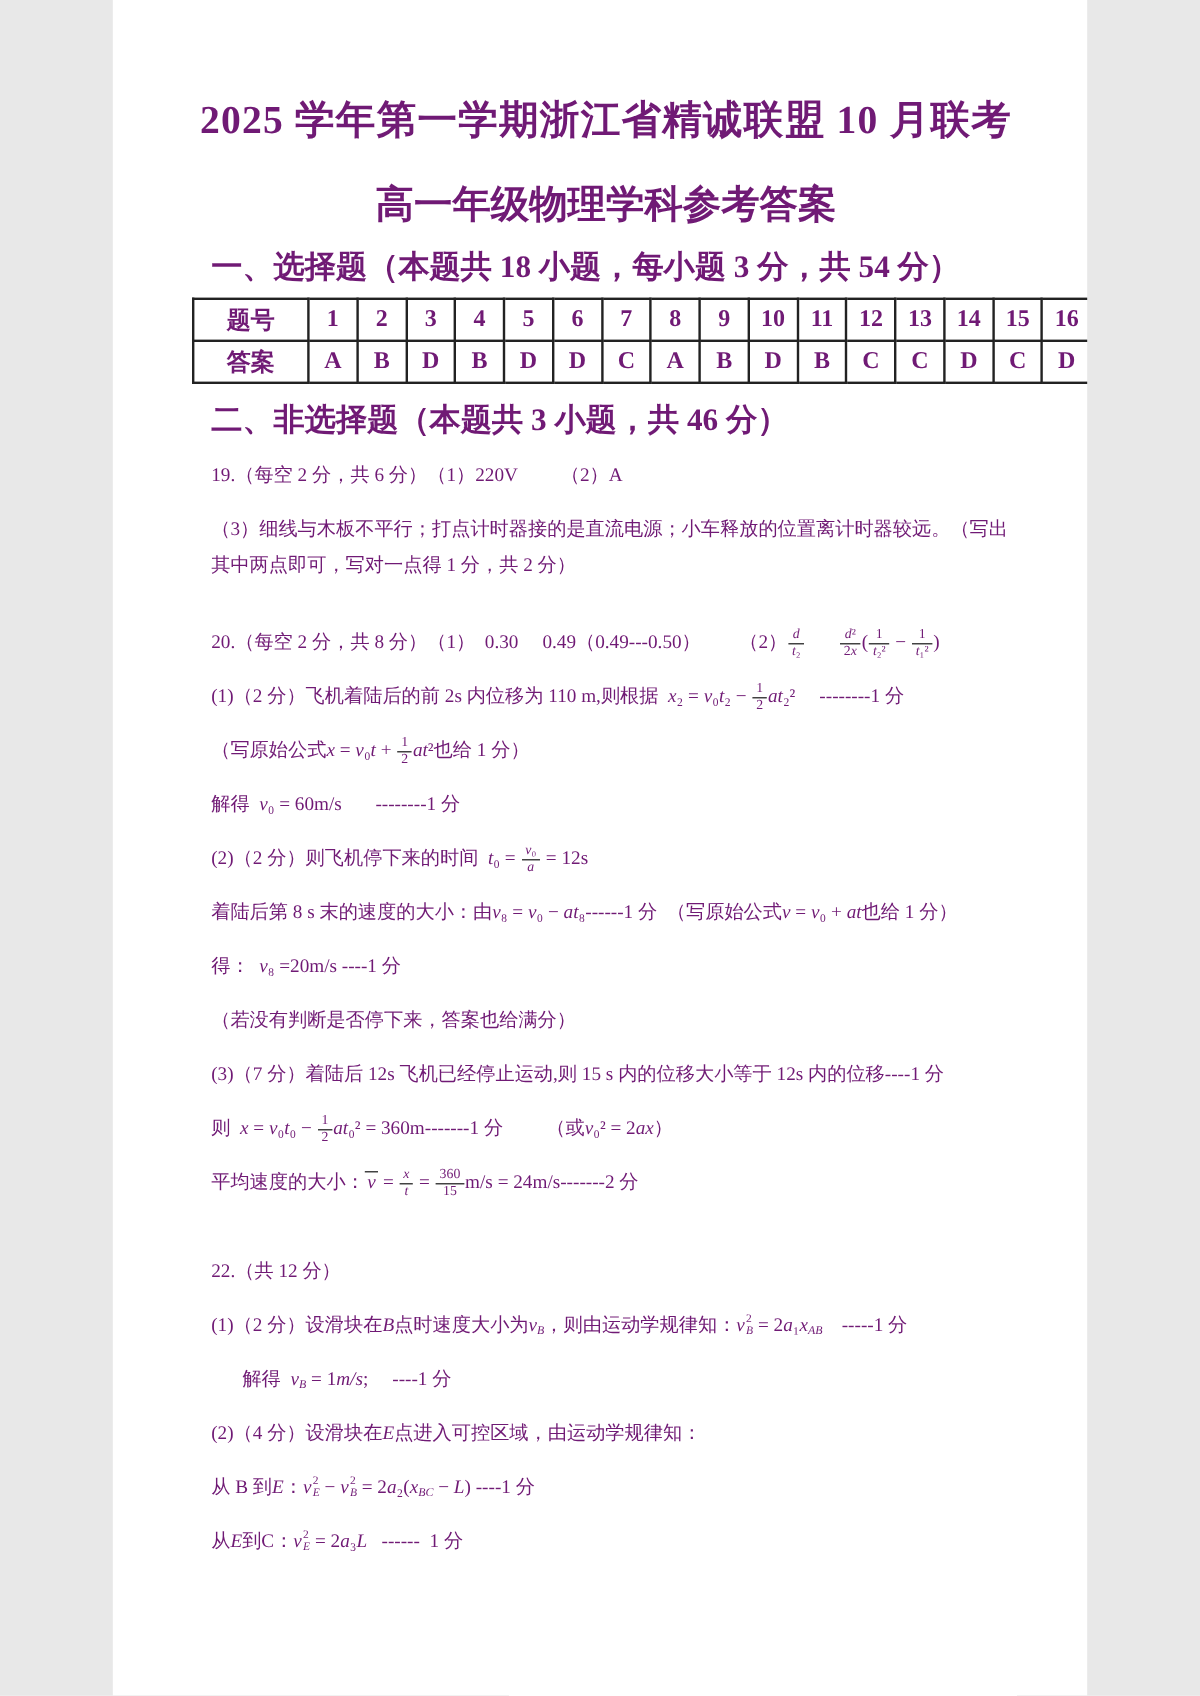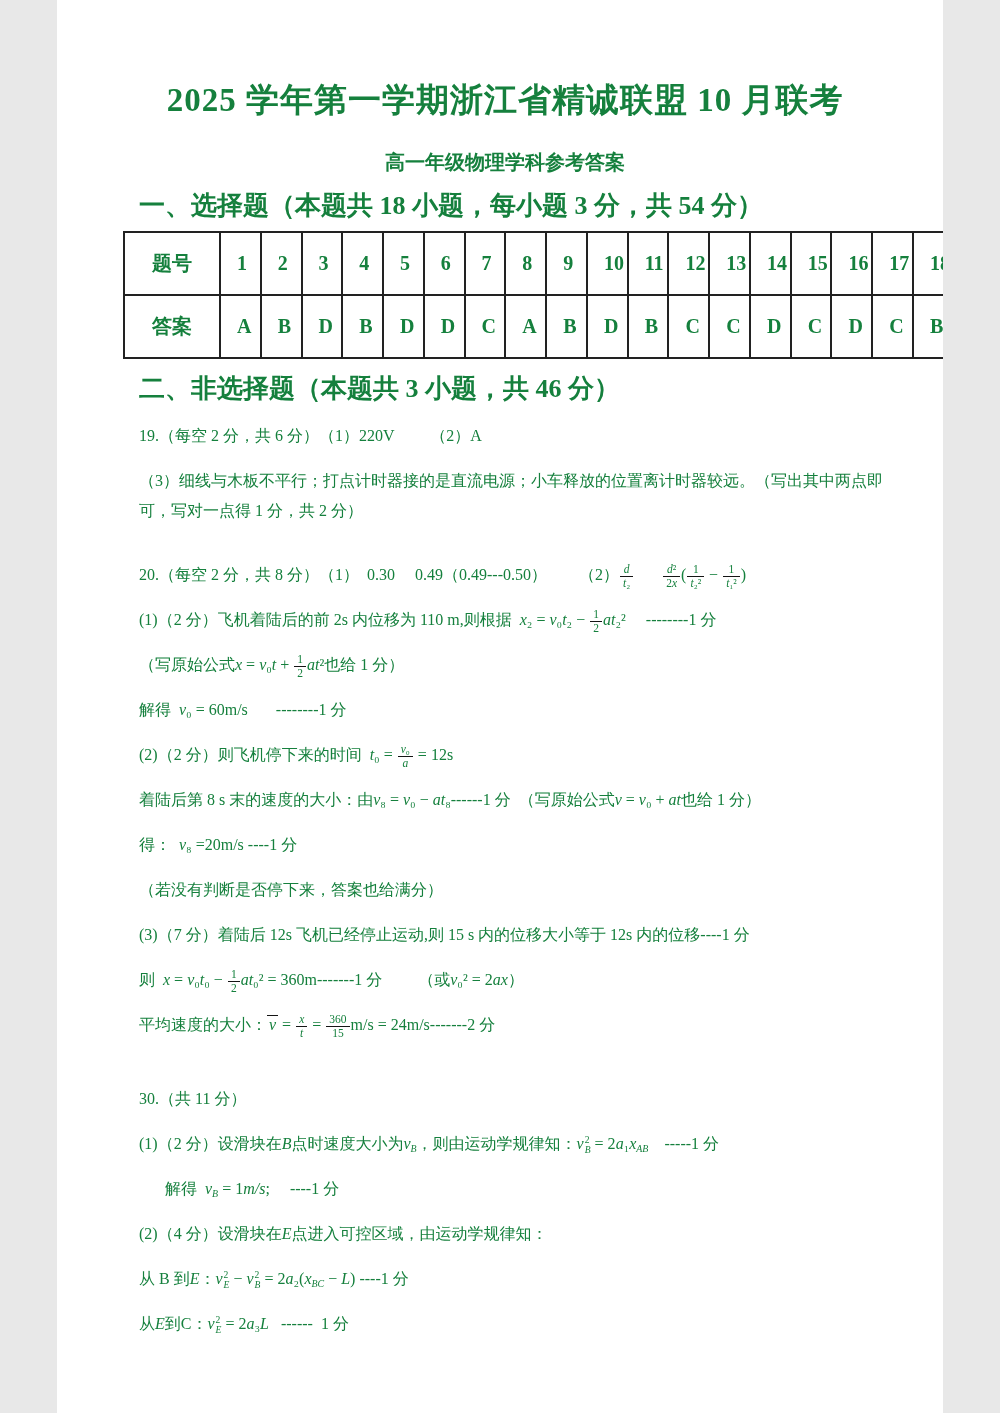--- a/index.html
+++ b/index.html
@@ -1,29 +1,29 @@
 <!DOCTYPE html>
 <html><head>
 <meta charset="utf-8">
 <style>
   html,body { margin:0; padding:0; background:#e8e8e8; }
   .page {
-    position:relative; width:886px; height:1413px; margin:0 auto;
+    position:relative; width:812px; height:1413px; margin:0 auto;
     background:#ffffff; box-sizing:border-box;
     padding:78px 56px 0 66px; overflow:hidden;
-    font-family:"Liberation Serif","DejaVu Serif",serif; color:#15803d;
+    font-family:"Liberation Serif","DejaVu Serif",serif; color:#701a75;
   }
   h1.title { font-size:33px; font-weight:700; text-align:center; margin:0; letter-spacing:1px; }
-  h2.subtitle { font-size:20px; font-weight:700; text-align:center; margin:26px 0 0; }
+  h2.subtitle { font-size:32px; font-weight:700; text-align:center; margin:26px 0 0; }
   p.byline { font-size:21px; font-weight:700; text-align:center; margin:18px 0 0; white-space:pre-wrap; }
   h3.sec { font-size:26px; font-weight:700; margin:12px 0 0; padding-left:16px; }
   table.ans { border-collapse:collapse; table-layout:fixed; width:832px; margin:8px 0 0 0; }
   table.ans td {
     border:2px solid #222; text-align:center; vertical-align:middle;
-    font-size:20px; font-weight:700; height:29px; padding:16px;
+    font-size:20px; font-weight:700; height:29px; padding:2px;
   }
   p.line {
     font-size:16px; line-height:30px; margin:15px 0 0; padding-left:16px;
     white-space:pre-wrap;
   }
   p.gap { margin-top:34px; }
   p.gap-lg { margin-top:44px; }
   p.indent { padding-left:42px; }
   .it { font-style:italic; }
   sub { font-size:0.62em; font-style:italic; vertical-align:-0.3em; line-height:0; }
@@ -123,20 +123,20 @@
   <p class="line">（写原始公式<span class="it">x</span> = <span class="it">v</span>₀<span class="it">t</span> + <span class="frac"><span class="fn">1</span><span class="fd">2</span></span><span class="it">at</span>²也给 1 分）</p>
   <p class="line">解得  <span class="it">v</span>₀ = 60m/s       --------1 分</p>
   <p class="line">(2)（2 分）则飞机停下来的时间  <span class="it">t</span>₀ = <span class="frac"><span class="fn"><span class="it">v</span>₀</span><span class="fd"><span class="it">a</span></span></span> = 12s</p>
   <p class="line">着陆后第 8 s 末的速度的大小：由<span class="it">v</span>₈ = <span class="it">v</span>₀ − <span class="it">at</span>₈------1 分  （写原始公式<span class="it">v</span> = <span class="it">v</span>₀ + <span class="it">at</span>也给 1 分）</p>
   <p class="line">得：  <span class="it">v</span>₈ =20m/s ----1 分</p>
   <p class="line">（若没有判断是否停下来，答案也给满分）</p>
   <p class="line">(3)（7 分）着陆后 12s 飞机已经停止运动,则 15 s 内的位移大小等于 12s 内的位移----1 分</p>
   <p class="line">则  <span class="it">x</span> = <span class="it">v</span>₀<span class="it">t</span>₀ − <span class="frac"><span class="fn">1</span><span class="fd">2</span></span><span class="it">at</span>₀² = 360m-------1 分         （或<span class="it">v</span>₀² = 2<span class="it">ax</span>）</p>
   <p class="line">平均速度的大小：<span class="ov">v</span> = <span class="frac"><span class="fn"><span class="it">x</span></span><span class="fd"><span class="it">t</span></span></span> = <span class="frac"><span class="fn">360</span><span class="fd">15</span></span>m/s = 24m/s-------2 分</p>
 
-  <p class="line gap-lg">30.（共 11 分）</p>
+  <p class="line gap-lg">22.（共 12 分）</p>
   <p class="line">(1)（2 分）设滑块在<span class="it">B</span>点时速度大小为<span class="it">v</span><sub>B</sub>，则由运动学规律知：<span class="it">v</span><span class="ss"><span class="t">2</span><span class="b">B</span></span> = 2<span class="it">a</span>₁<span class="it">x</span><sub>AB</sub>    -----1 分</p>
   <p class="line indent">解得  <span class="it">v</span><sub>B</sub> = 1<span class="it">m/s</span>;     ----1 分</p>
   <p class="line">(2)（4 分）设滑块在<span class="it">E</span>点进入可控区域，由运动学规律知：</p>
   <p class="line">从 B 到<span class="it">E</span>：<span class="it">v</span><span class="ss"><span class="t">2</span><span class="b">E</span></span> − <span class="it">v</span><span class="ss"><span class="t">2</span><span class="b">B</span></span> = 2<span class="it">a</span>₂(<span class="it">x</span><sub>BC</sub> − <span class="it">L</span>) ----1 分</p>
   <p class="line">从<span class="it">E</span>到C：<span class="it">v</span><span class="ss"><span class="t">2</span><span class="b">E</span></span> = 2<span class="it">a</span>₃<span class="it">L</span>   ------  1 分</p>
 
 </div>
 
 </body></html>

